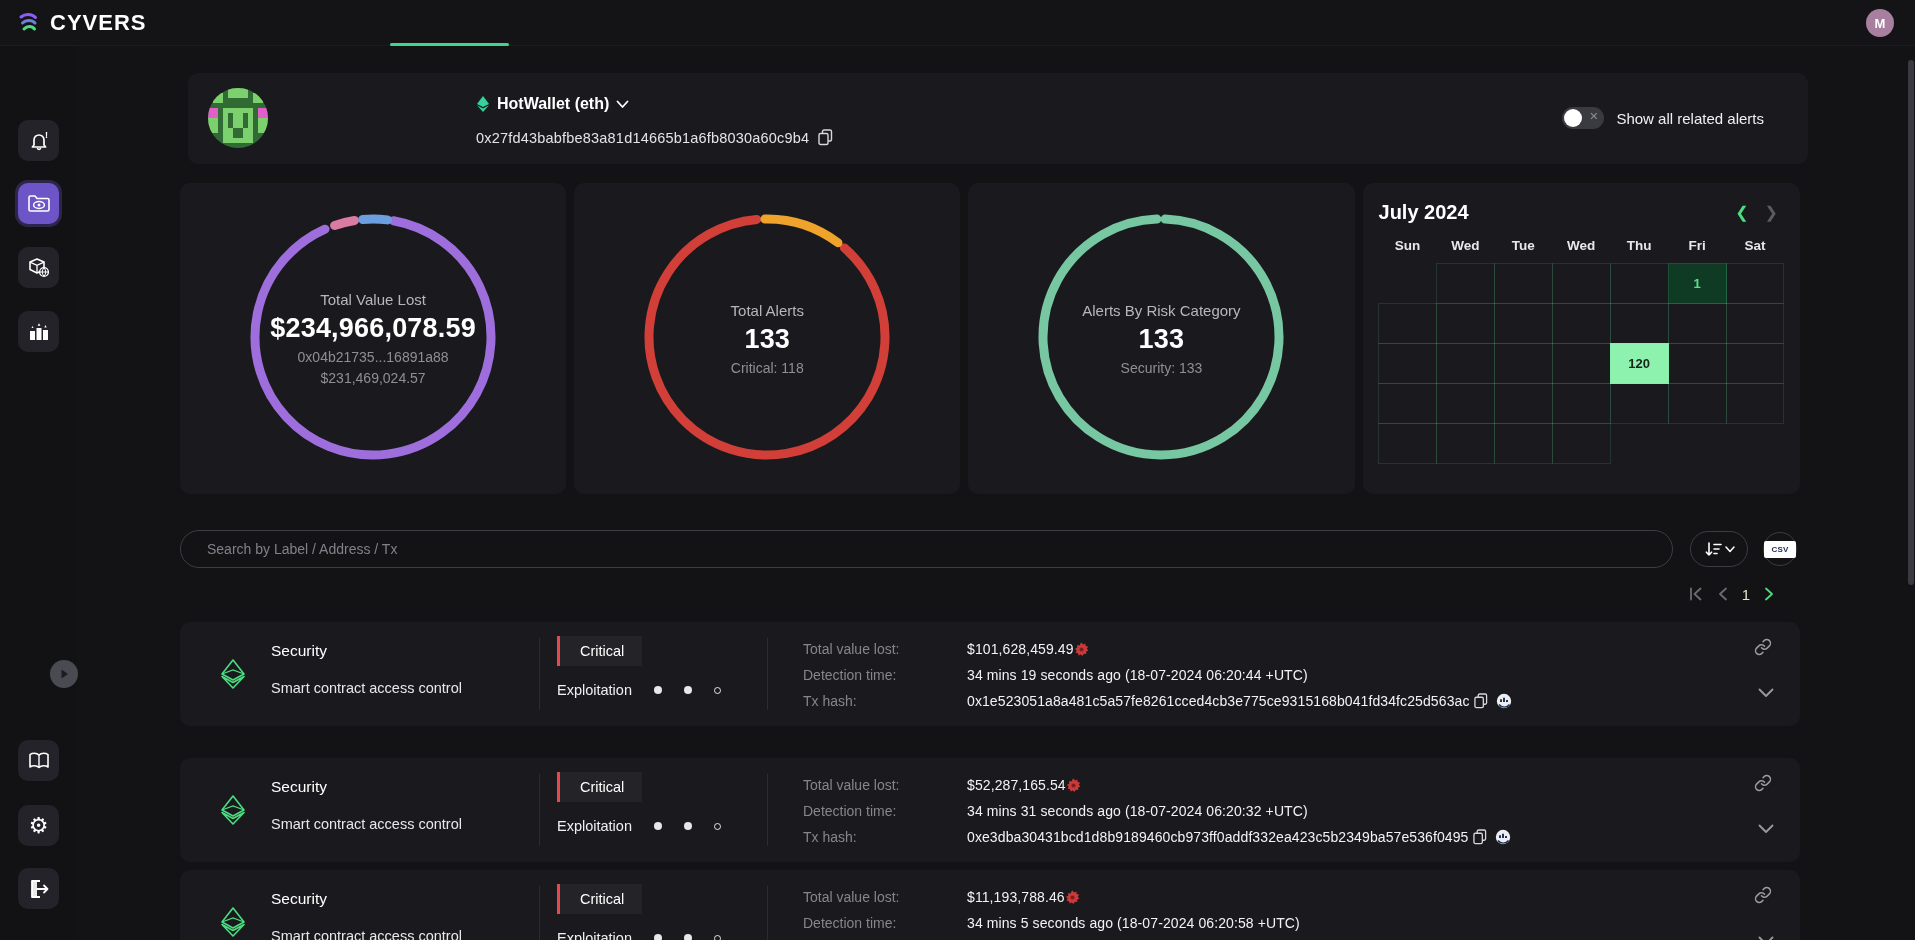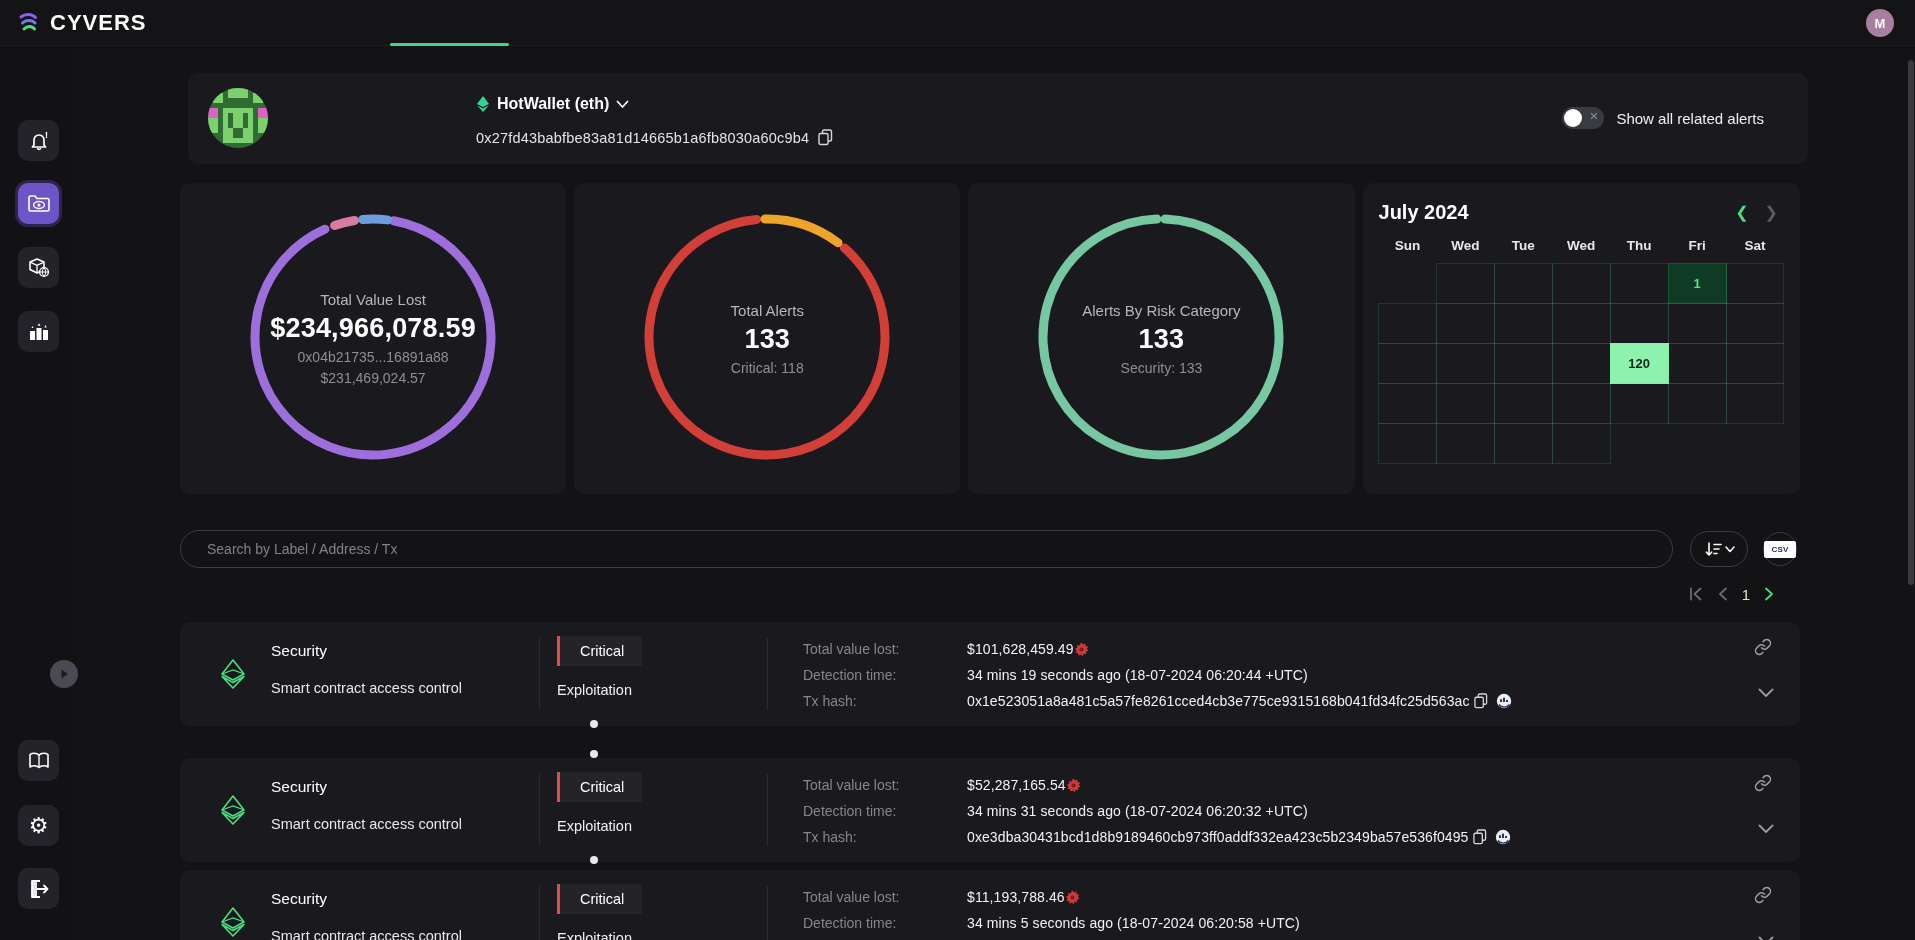--- a/index.html
+++ b/index.html
@@ -91,21 +91,21 @@
   .ar-1 { top:622px; } .ar-2 { top:758px; } .ar-3 { top:870px; }
   .ar-col1 { width:359px; position:relative; }
   .ar-eth { position:absolute; left:40px; top:37px; }
   .ar-cat { position:absolute; left:91px; top:20px; font-size:15.5px; color:#fff; }
   .ar-type { position:absolute; left:91px; top:58px; font-size:14.5px; color:#e8e8ec; }
   .ar-div { width:1px; background:#2b2b31; margin:16px 0; }
   .ar-col2 { width:227px; position:relative; }
   .sev-badge { position:absolute; left:17px; top:14px; background:#242428; border-left:3px solid #e5484d;
     padding:7px 18px 7px 20px; font-size:14.5px; color:#fff;text-align:center; }
   .phase-row { position:absolute; left:17px; top:60px; display:flex; align-items:center; gap:22px;
-    font-size:14.5px; color:#f0f0f2;flex-direction:column; }
+    font-size:14.5px; color:#f0f0f2; }
   .dot { width:8px; height:8px; border-radius:50%; display:inline-block; }
   .dot.filled { background:#e8e8ec; }
   .dot.empty { border:1.5px solid #e8e8ec; width:7px; height:7px; }
   .ar-col3 { flex:1; position:relative; padding:14px 0 0 35px; }
   .detail-line { display:flex; align-items:center; height:26px; }
   .detail-label { width:164px; font-size:14px; color:#85858d; }
   .detail-value { font-size:14px; color:#f3f3f5; display:flex; align-items:center; gap:0; letter-spacing:.1px; }
   .ar-col4 { width:74px; position:relative; }
   .row-link-icon { position:absolute; right:28px; top:16px; cursor:pointer; }
   .row-chevron { position:absolute; right:26px; top:66px; cursor:pointer; }

